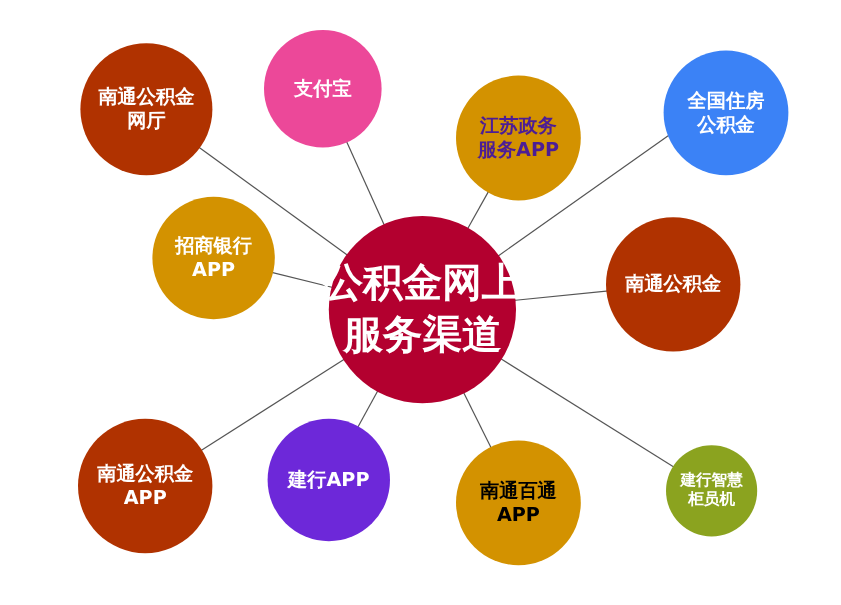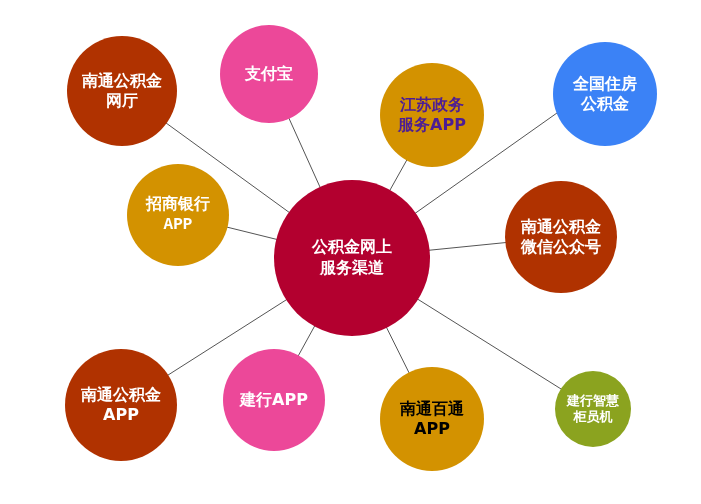--- a/index.html
+++ b/index.html
@@ -23,21 +23,21 @@
       flex-direction: column;
       align-items: center;
       justify-content: center;
       color: #ffffff;
       font-weight: bold;
       text-align: center;
       box-sizing: border-box;
       line-height: 1.25;
     }
     .node .line { display: block; white-space: nowrap; }
-    .node.hub { font-size: 16px; line-height: 1.3; }
+    .node.hub { font-size: 33px; line-height: 1.3; }
     .node.sat { font-size: 16px; }
     .node.small { font-size: 13px; }
   </style>
 </head>
 <body>
 
 <div id="canvas">
   <svg id="links" xmlns="http://www.w3.org/2000/svg">
       <line x1="290.5013882802111" y1="213.3466601860663" x2="164.8871897519581" y2="122.13982908076957" stroke="#555555" stroke-width="1"></line>
       <line x1="320.7496760600911" y1="188.72217343441875" x2="288.3258582259963" y2="116.84286642871473" stroke="#555555" stroke-width="1"></line>
@@ -59,33 +59,32 @@
         <span class="line">支付宝</span>
       </div>
       <div class="node sat" style="left: 380px; top: 63px; width: 104px; height: 104px; background: rgb(211, 146, 0); color: #4c1d95;">
         <span class="line">江苏政务</span>
         <span class="line">服务APP</span>
       </div>
       <div class="node sat" style="left: 553px; top: 42px; width: 104px; height: 104px; background: #3b82f6; color: rgb(255, 255, 255);">
         <span class="line">全国住房</span>
         <span class="line">公积金</span>
       </div>
-      <div class="node sat" style="left: 127px; top: 164px; width: 102px; height: 102px; background: rgb(211, 146, 0); color: rgb(255, 255, 255); font-family: Liberation Mono, monospace;">
+      <div class="node sat" style="left: 127px; top: 164px; width: 102px; height: 102px; background: rgb(211, 146, 0); color: rgb(255, 255, 255);">
         <span class="line">招商银行</span>
         <span class="line">APP</span>
       </div>
       <div class="node sat" style="left: 505px; top: 181px; width: 112px; height: 112px; background: rgb(176, 50, 0); color: rgb(255, 255, 255);">
         <span class="line">南通公积金</span>
-        <span class="line">微信公众号</span>
       </div>
       <div class="node sat" style="left: 65px; top: 349px; width: 112px; height: 112px; background: rgb(176, 50, 0); color: rgb(255, 255, 255);">
         <span class="line">南通公积金</span>
         <span class="line">APP</span>
       </div>
-      <div class="node sat" style="left: 223px; top: 349px; width: 102px; height: 102px; background: #ec4899; color: rgb(255, 255, 255);">
+      <div class="node sat" style="left: 223px; top: 349px; width: 102px; height: 102px; background: #6d28d9; color: rgb(255, 255, 255);">
         <span class="line">建行APP</span>
       </div>
       <div class="node sat" style="left: 380px; top: 367px; width: 104px; height: 104px; background: rgb(211, 146, 0); color: #000000;">
         <span class="line">南通百通</span>
         <span class="line">APP</span>
       </div>
       <div class="node small" style="left: 555px; top: 371px; width: 76px; height: 76px; background: rgb(139, 163, 31); color: rgb(255, 255, 255); text-align: center;">
         <span class="line">建行智慧</span>
         <span class="line">柜员机</span>
       </div>

